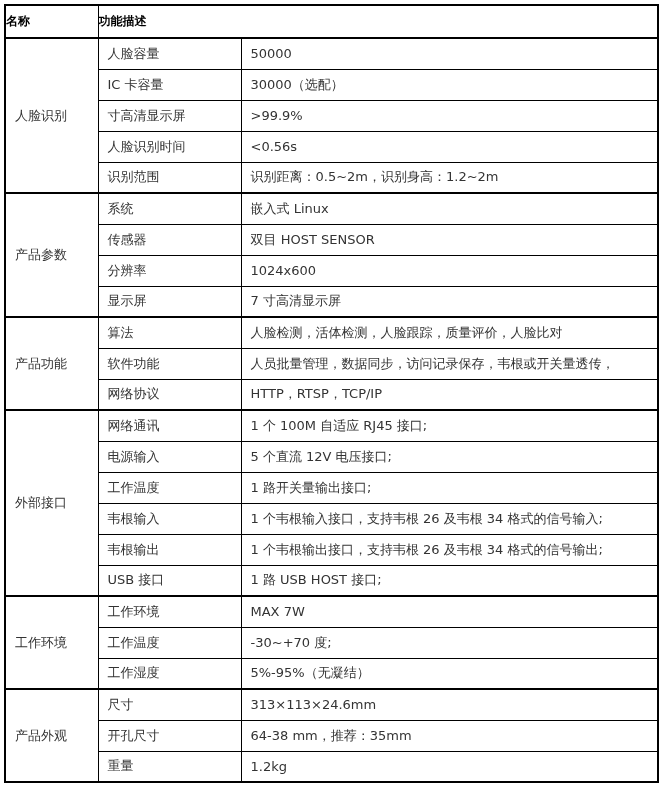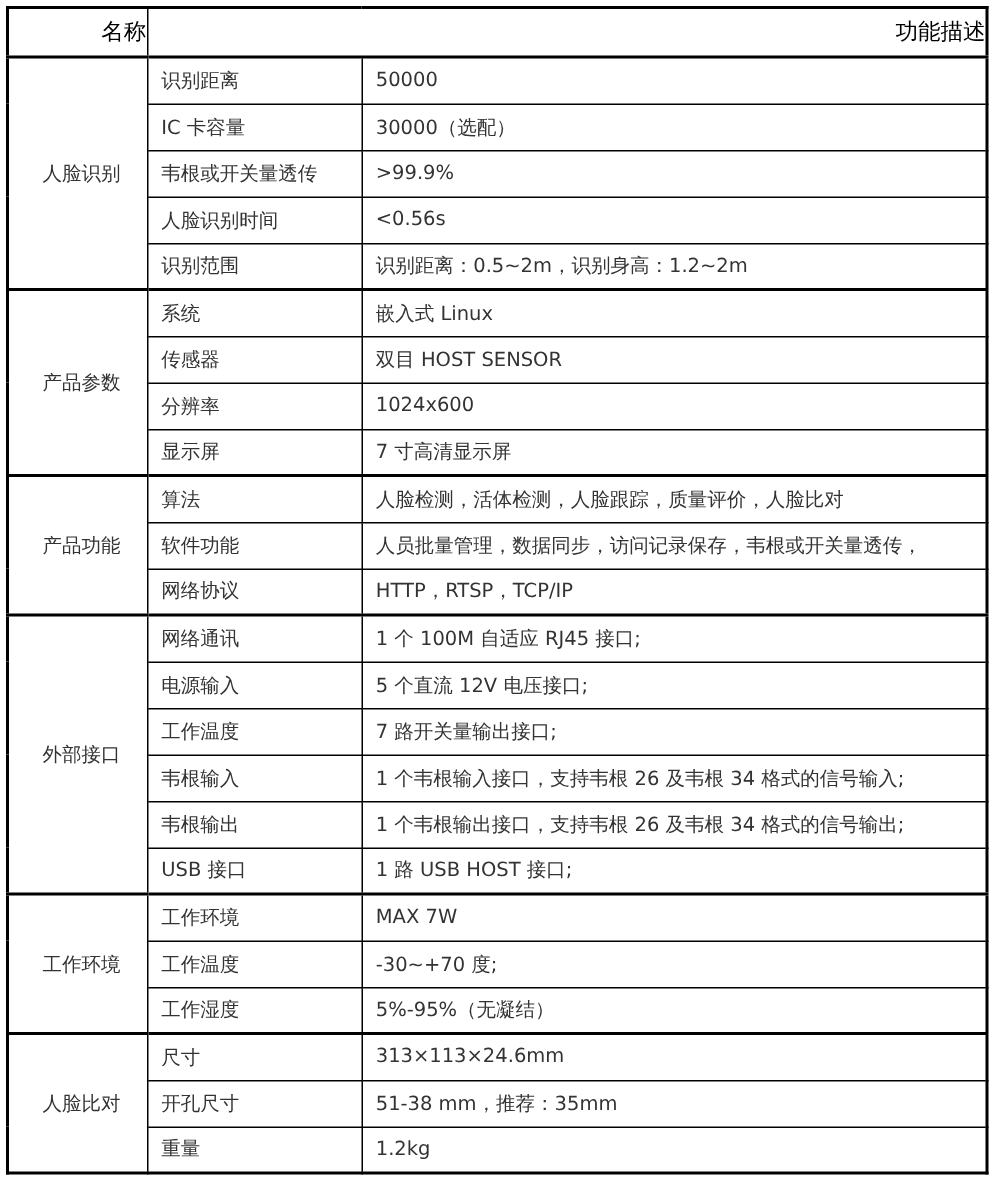--- a/index.html
+++ b/index.html
@@ -23,37 +23,36 @@
     border: 2px solid #000000;
   }
   table.spec-table th,
   table.spec-table td {
     border: 1px solid #000000;
     box-sizing: border-box;
     overflow: hidden;
   }
   table.spec-table th {
     height: 33px;
-    font-size: 15px;
-    font-weight: normal;
+    font-size: 12px;
+    font-weight: bold;
     color: #000000;
-    text-align: right;
+    text-align: left;
     vertical-align: middle;
     padding: 0;
   }
   table.spec-table td {
     height: 31px;
     font-size: 13px;
     color: #333333;
     vertical-align: middle;
     padding: 0 4px 0 9px;
     white-space: nowrap;
   }
   td.group-cell {
-    text-align: center;
     padding: 0 2px;
     border-top-width: 2px;
     border-bottom-width: 2px;
   }
   tr.section-start td {
     border-top-width: 2px;
   }
   thead tr th {
     border-bottom-width: 2px;
   }
@@ -70,29 +69,29 @@
     </colgroup>
     <thead>
       <tr>
         <th>名称</th>
         <th colspan="2">功能描述</th>
       </tr>
     </thead>
     <tbody>
         <tr class="section-start">
           <td class="group-cell" rowspan="5">人脸识别</td>
-          <td>识别距离</td>
+          <td>人脸容量</td>
           <td>50000</td>
         </tr>
         <tr>
           <td>IC 卡容量</td>
           <td>30000（选配）</td>
         </tr>
         <tr>
-          <td>韦根或开关量透传</td>
+          <td>寸高清显示屏</td>
           <td>&gt;99.9%</td>
         </tr>
         <tr>
           <td>人脸识别时间</td>
           <td>&lt;0.56s</td>
         </tr>
         <tr>
           <td>识别范围</td>
           <td>识别距离：0.5~2m，识别身高：1.2~2m</td>
         </tr>
@@ -130,21 +129,21 @@
           <td class="group-cell" rowspan="6">外部接口</td>
           <td>网络通讯</td>
           <td>1 个 100M 自适应 RJ45 接口;</td>
         </tr>
         <tr>
           <td>电源输入</td>
           <td>5 个直流 12V 电压接口;</td>
         </tr>
         <tr>
           <td>工作温度</td>
-          <td>7 路开关量输出接口;</td>
+          <td>1 路开关量输出接口;</td>
         </tr>
         <tr>
           <td>韦根输入</td>
           <td>1 个韦根输入接口，支持韦根 26 及韦根 34 格式的信号输入;</td>
         </tr>
         <tr>
           <td>韦根输出</td>
           <td>1 个韦根输出接口，支持韦根 26 及韦根 34 格式的信号输出;</td>
         </tr>
         <tr>
@@ -158,27 +157,27 @@
         </tr>
         <tr>
           <td>工作温度</td>
           <td>-30~+70 度;</td>
         </tr>
         <tr>
           <td>工作湿度</td>
           <td>5%-95%（无凝结）</td>
         </tr>
         <tr class="section-start">
-          <td class="group-cell" rowspan="3">人脸比对</td>
+          <td class="group-cell" rowspan="3">产品外观</td>
           <td>尺寸</td>
           <td>313×113×24.6mm</td>
         </tr>
         <tr>
           <td>开孔尺寸</td>
-          <td>51-38 mm，推荐：35mm</td>
+          <td>64-38 mm，推荐：35mm</td>
         </tr>
         <tr>
           <td>重量</td>
           <td>1.2kg</td>
         </tr>
       </tbody>
   </table>
 </div>
 
 </body></html>

